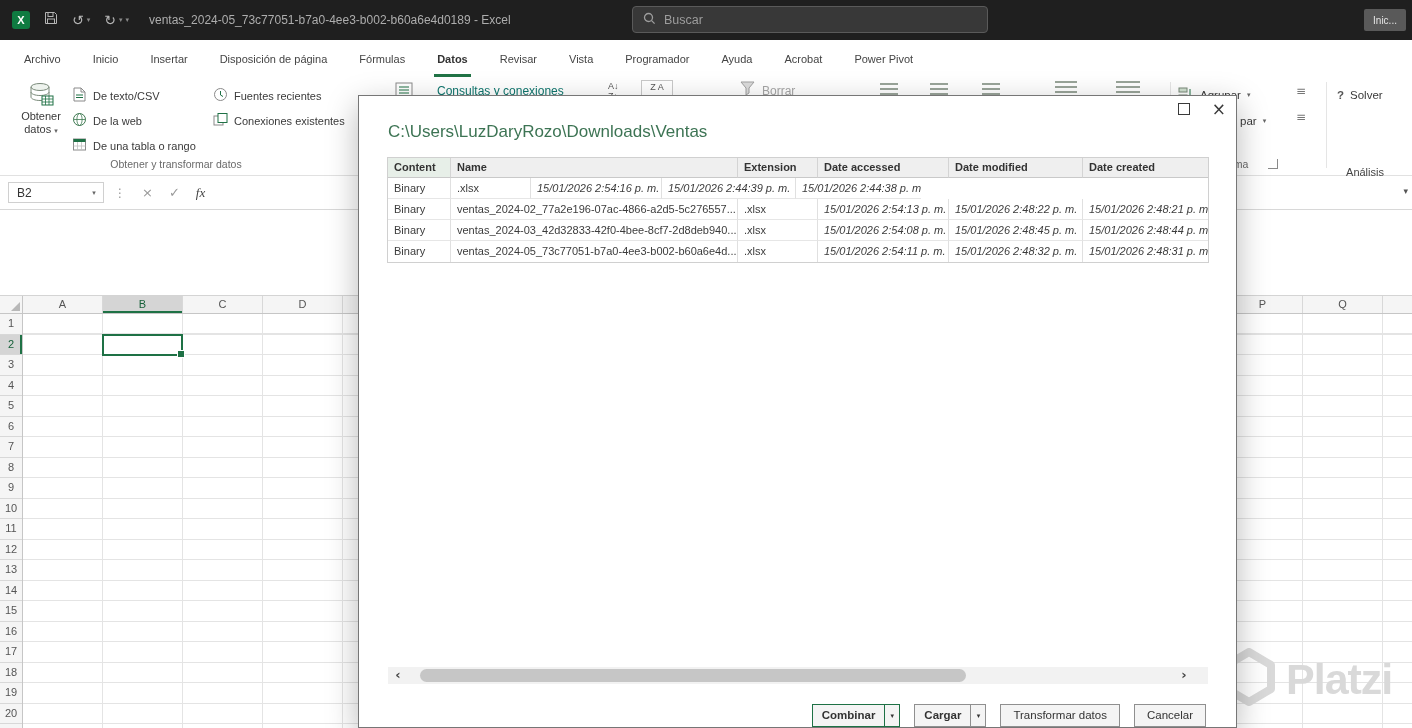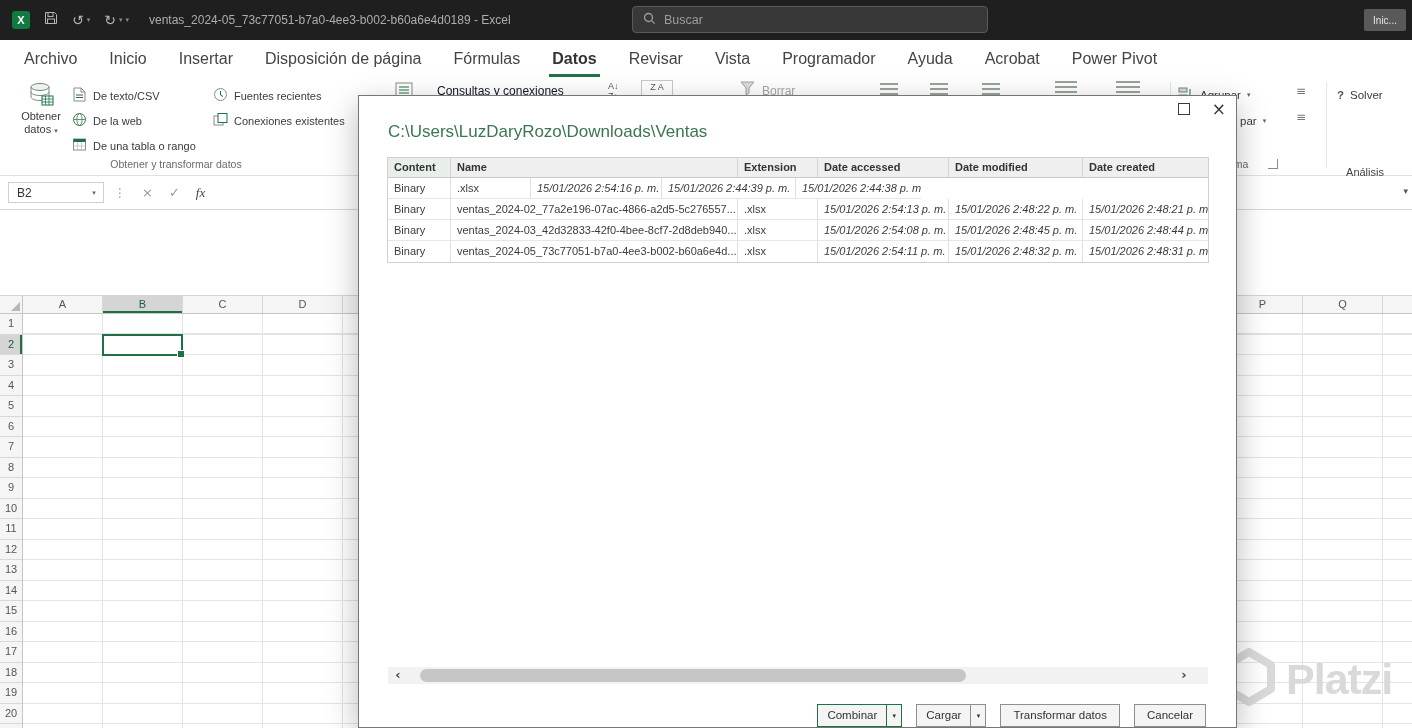--- a/index.html
+++ b/index.html
@@ -14,33 +14,33 @@
   .tb-icon{color:#b5b5b5;font-size:14px;margin-left:14px;line-height:40px;flex:0 0 auto;}
   .tb-caret{color:#8a8a8a;font-size:7px;margin-left:3px;flex:0 0 auto;}
   .tb-title{margin-left:20px;font-size:12px;color:#adadad;white-space:nowrap;}
   .search{position:absolute;left:632px;top:6px;width:356px;height:27px;background:#383838;border:1px solid #5a5a5a;
           border-radius:4px;display:flex;align-items:center;gap:8px;padding-left:10px;color:#9d9d9d;font-size:12.5px;box-sizing:border-box;}
   .account{position:absolute;right:6px;top:9px;min-width:34px;height:22px;padding:0 4px;background:#595959;color:#e4e4e4;
            font-size:10px;display:flex;align-items:center;justify-content:center;border-radius:2px;}
 
   
   .tabsrow{position:absolute;top:40px;left:0;right:0;height:37px;background:#fff;display:flex;align-items:stretch;padding-left:8px;}
-  .tab{position:relative;padding:17px 16px;font-size:16px;color:#444;display:flex;align-items:center;cursor:default;white-space:nowrap;}
+  .tab{position:relative;padding:17px 16px;font-size:11px;color:#444;display:flex;align-items:center;cursor:default;white-space:nowrap;}
   .tab.active{font-weight:bold;color:#333;}
   .tab.active::after{content:"";position:absolute;left:13px;right:13px;bottom:0;height:3px;background:#217346;}
 
   
   .ribbon{position:absolute;top:77px;left:0;right:0;height:99px;background:#fff;border-bottom:1px solid #e1e1e1;box-sizing:border-box;}
   .big-btn{position:absolute;left:15px;top:5px;width:52px;height:66px;text-align:center;font-size:11px;color:#3a3a3a;}
   .big-btn .lbl{line-height:13px;}
   .rb-item{display:flex;align-items:center;gap:6px;font-size:11px;color:#3a3a3a;height:25px;white-space:nowrap;}
   .col1{position:absolute;left:72px;top:6px;}
   .col2{position:absolute;left:213px;top:6px;}
   .grp-label{position:absolute;left:0;top:81px;width:352px;text-align:center;font-size:10.5px;color:#6a6a6a;}
-  .mid-text{position:absolute;font-size:12px;color:#0f172a;white-space:nowrap;}
+  .mid-text{position:absolute;font-size:12px;color:#0f766e;white-space:nowrap;}
   .dis{color:#a6a6a6;}
   .ph-ico{position:absolute;width:18px;height:14px;background:
       repeating-linear-gradient(to bottom,#9aa59a 0 2px,transparent 2px 5px);}
   .vsep{position:absolute;top:5px;height:86px;width:1px;background:#e5e5e5;}
   .launcher{position:absolute;width:9px;height:9px;border:1px solid #8a8a8a;border-top:none;border-left:none;}
 
   
   .fxrow{position:absolute;top:176px;left:0;right:0;height:34px;background:#fff;border-bottom:1px solid #d8d8d8;
          box-sizing:border-box;display:flex;align-items:center;}
   .namebox{margin-left:8px;width:96px;height:21px;border:1px solid #d0d0d0;display:flex;align-items:center;
@@ -96,21 +96,21 @@
   .pqr:last-child .pqc{border-bottom:none;}
 
   .pq-scroll{position:absolute;left:29px;top:571px;width:820px;height:17px;background:#f2f2f2;}
   .pq-thumb{position:absolute;left:32px;top:2px;width:546px;height:13px;background:#c6c6c6;border-radius:7px;}
   .sc-arrow{position:absolute;top:0;height:17px;width:16px;text-align:center;line-height:16px;color:#444;font-size:13px;font-weight:bold;}
   .sc-left{left:2px;}.sc-right{right:16px;}
 
   .dlg-buttons{position:absolute;right:30px;top:608px;display:flex;gap:14px;align-items:center;}
   .btn{box-sizing:border-box;height:23px;line-height:21px;font-size:11.5px;color:#333;background:#f4f4f4;
        border:1px solid #8f8f8f;padding:0 12px;white-space:nowrap;}
-  .split{display:flex;height:23px;}
+  .split{display:flex;height:23px;font-weight:bold;}
   .split .main{box-sizing:border-box;height:23px;line-height:21px;font-size:11.5px;color:#333;background:#f4f4f4;
        border:1px solid #8f8f8f;border-right:none;padding:0 9px;}
   .split .caretpart{box-sizing:border-box;width:16px;height:23px;border:1px solid #8f8f8f;background:#f4f4f4;
        display:flex;align-items:center;justify-content:center;font-size:7px;color:#333;}
   .split.primary .main,.split.primary .caretpart{border-color:#1e7145;}
 </style>
 </head>
 <body>
 
 <div class="stage">

